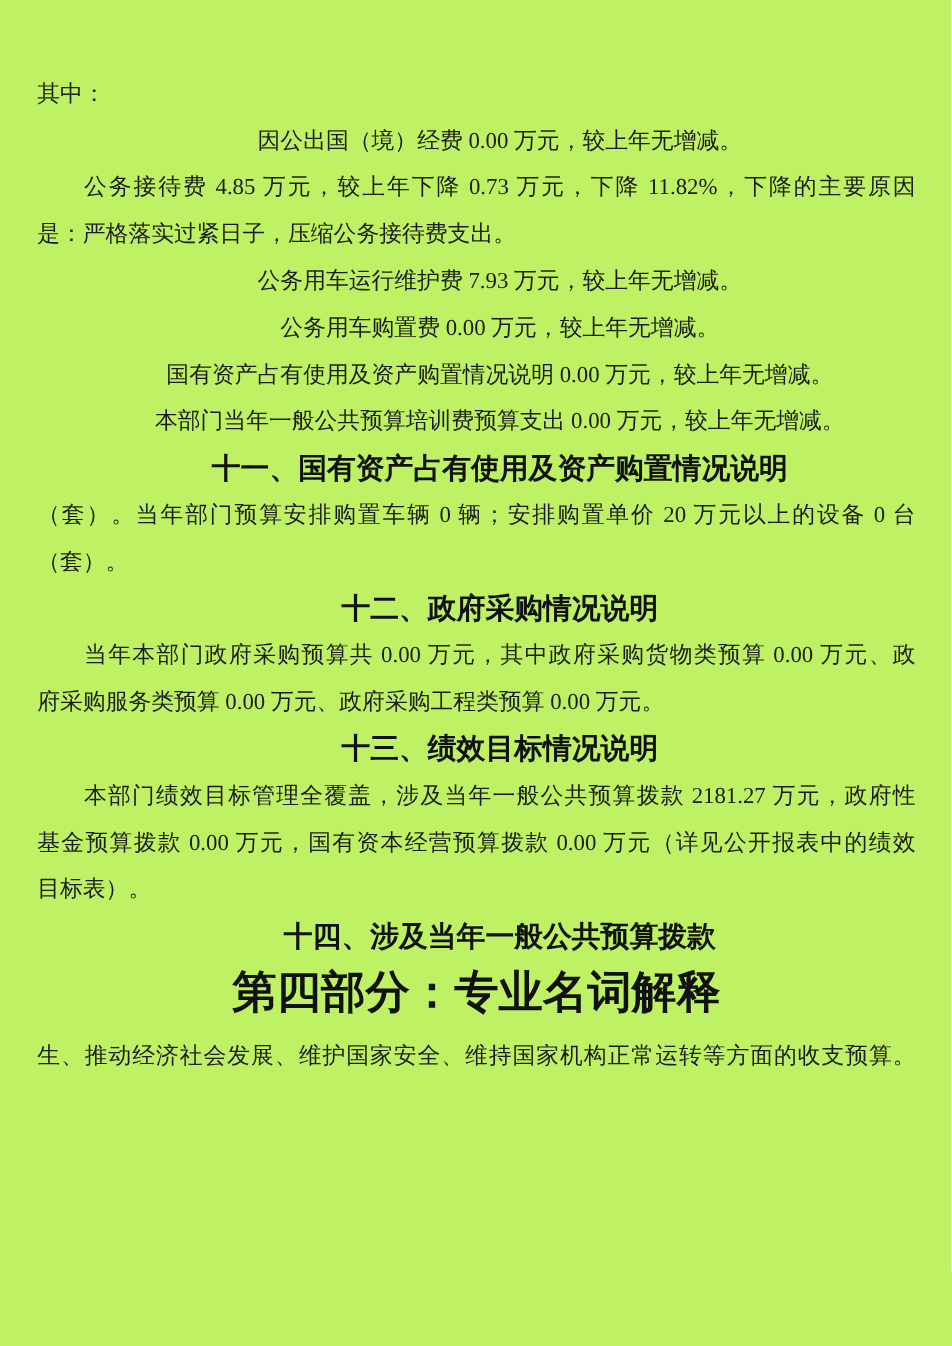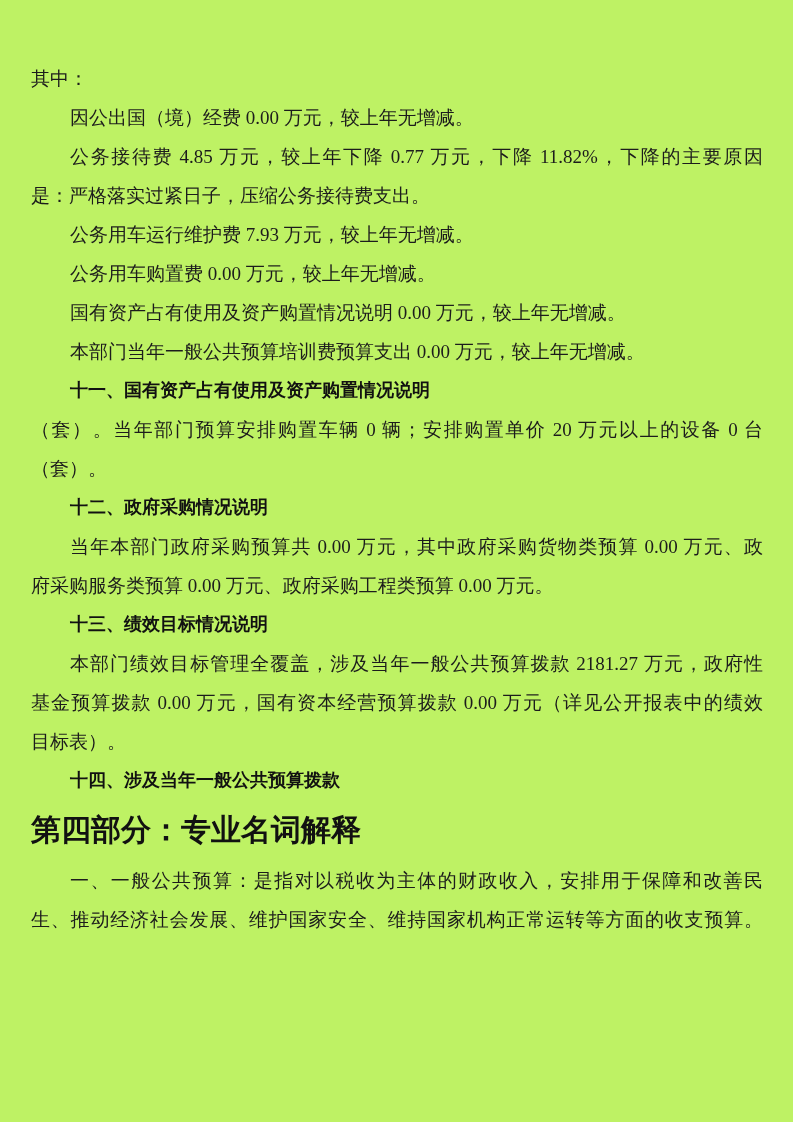--- a/index.html
+++ b/index.html
@@ -23,57 +23,58 @@
     left: 31px;
     top: 59px;
     width: 732px;
     font-family: "Liberation Serif", "DejaVu Serif", serif;
     font-size: 19px;
     line-height: 39px;
     color: #1c1c1c;
   }
   .block { margin: 0; padding: 0; }
   .line { text-align: left; }
-  .line.indent { text-indent: 39px; }
+  .line.indent { text-indent: 39px; text-align: center; }
   .line.full {
     text-align: justify;
     text-align-last: justify;
   }
   .block.heading .line {
     font-family: "Liberation Sans", "DejaVu Sans", sans-serif;
     font-weight: 700;
-    font-size: 18px;
+    font-size: 24px;
     color: #111111;
   }
   .block.title {
     margin-top: 5px;
     margin-bottom: 6px;
   }
   .block.title .line {
-    font-family: Liberation Serif, serif;
+    font-family: Liberation Mono, monospace;
     font-weight: 700;
-    font-size: 30px;
+    font-size: 37px;
     line-height: 50px;
+    text-align: center;
     text-indent: 0;
     color: #111111;
   }
 </style>
 </head>
 <body>
 
 <div class="page">
   <div class="doc" style="color: rgb(28, 28, 28);">
       <div class="block plain">
         <div class="line">其中：</div>
       </div>
       <div class="block para">
         <div class="line indent">因公出国（境）经费 0.00 万元，较上年无增减。</div>
       </div>
       <div class="block para">
-        <div class="line indent full">公务接待费 4.85 万元，较上年下降 0.77 万元，下降 11.82%，下降的主要原因</div>
+        <div class="line indent full">公务接待费 4.85 万元，较上年下降 0.73 万元，下降 11.82%，下降的主要原因</div>
         <div class="line">是：严格落实过紧日子，压缩公务接待费支出。</div>
       </div>
       <div class="block para">
         <div class="line indent">公务用车运行维护费 7.93 万元，较上年无增减。</div>
       </div>
       <div class="block para">
         <div class="line indent">公务用车购置费 0.00 万元，较上年无增减。</div>
       </div>
       <div class="block para">
         <div class="line indent">国有资产占有使用及资产购置情况说明 0.00 万元，较上年无增减。</div>
@@ -105,17 +106,16 @@
       </div>
       <div class="block heading">
         <div class="line indent">十四、涉及当年一般公共预算拨款</div>
       </div>
       <div class="block para">
       </div>
       <div class="block title">
         <div class="line">第四部分：专业名词解释</div>
       </div>
       <div class="block para">
-        <div class="line indent full">一、一般公共预算：是指对以税收为主体的财政收入，安排用于保障和改善民</div>
         <div class="line full">生、推动经济社会发展、维护国家安全、维持国家机构正常运转等方面的收支预算。</div>
       </div>
     </div>
 </div>
 
 </body></html>

